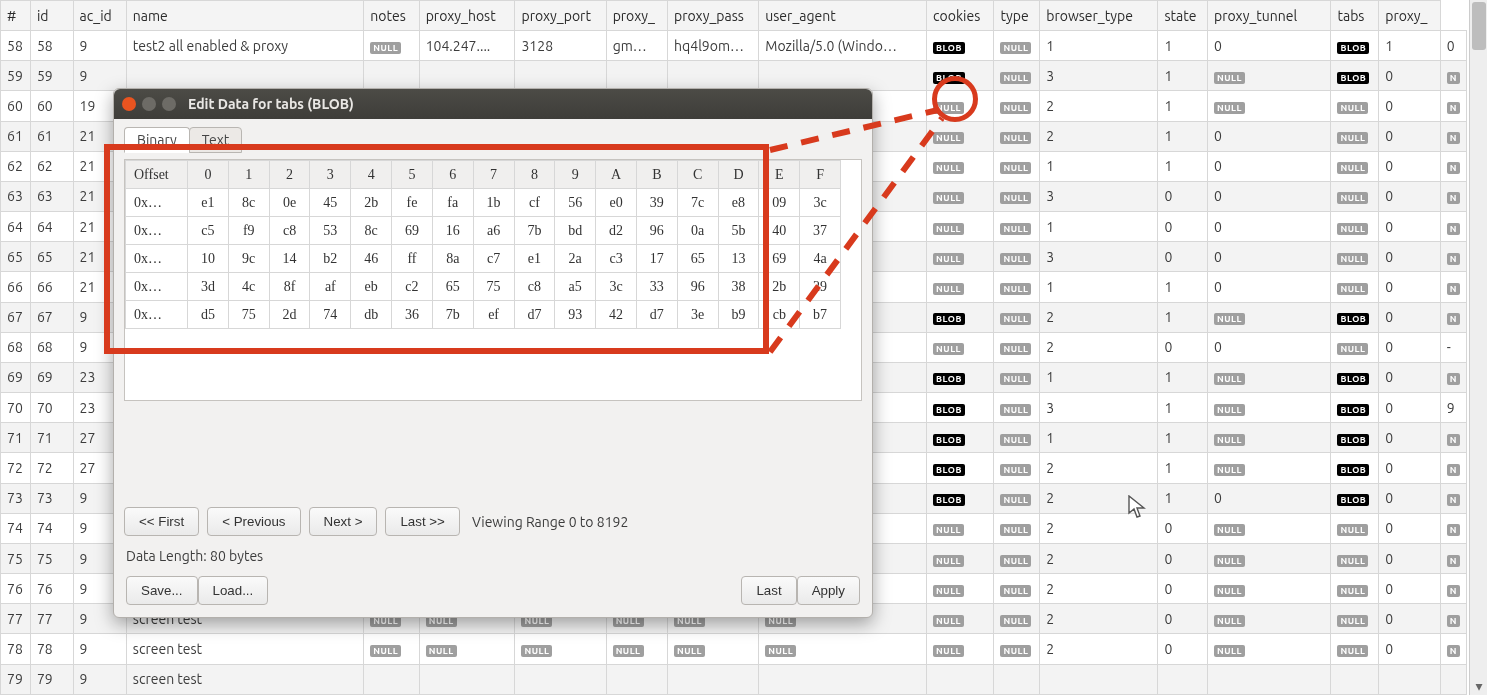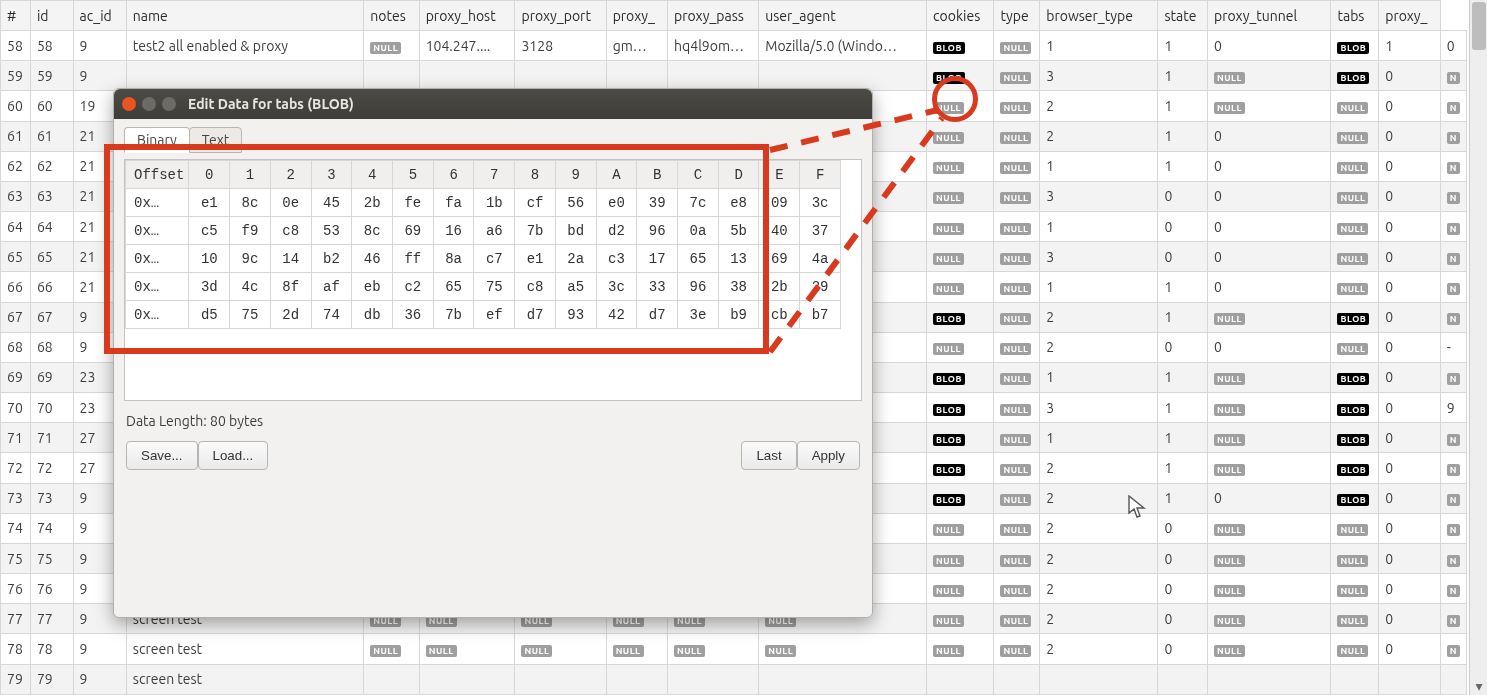--- a/index.html
+++ b/index.html
@@ -106,21 +106,21 @@
     margin-right:-1px;
     color:#444;
   }
   .tab.active { background:#fff; border-bottom-color:#fff;}
   .hexwrap {
     border:1px solid #c6c3bf; background:#fff;
     height:242px; overflow:hidden;
   }
   .hex {
     border-collapse:collapse; width: calc(100% - 20px);
-    font-family: Liberation Mono, monospace;
+    font-family: Liberation Serif, serif;
     padding-left: 36px;
   }
   .hex th, .hex td {
     border:1px solid #d7d7d7;
     padding:5px 4px; text-align:center;
     font-size:14px; color:#333; background:#fff;
     height:28px;
   }
   .hex th { background:#f0efee; font-weight:normal;}
   .hex th:first-child, .hex td:first-child { text-align:left; padding-left:8px; width:62px;}
@@ -757,20 +757,27 @@
               <td>42</td>
               <td>d7</td>
               <td>3e</td>
               <td>b9</td>
               <td>cb</td>
               <td>b7</td>
             </tr>
           </tbody>
         </table>
     </div>
+    <div class="pager">
+      <button class="btn">&lt;&lt; First</button>
+      <button class="btn">&lt; Previous</button>
+      <button class="btn">Next &gt;</button>
+      <button class="btn">Last &gt;&gt;</button>
+      <span class="range">Viewing Range 0 to 8192</span>
+    </div>
     <div class="datalen">Data Length: 80 bytes</div>
     <div class="dlg-foot">
       <button class="btn">Save...</button>
       <button class="btn">Load...</button>
       <div class="spacer"></div>
       <button class="btn">Last</button>
       <button class="btn">Apply</button>
     </div>
   </div>
 </div>

